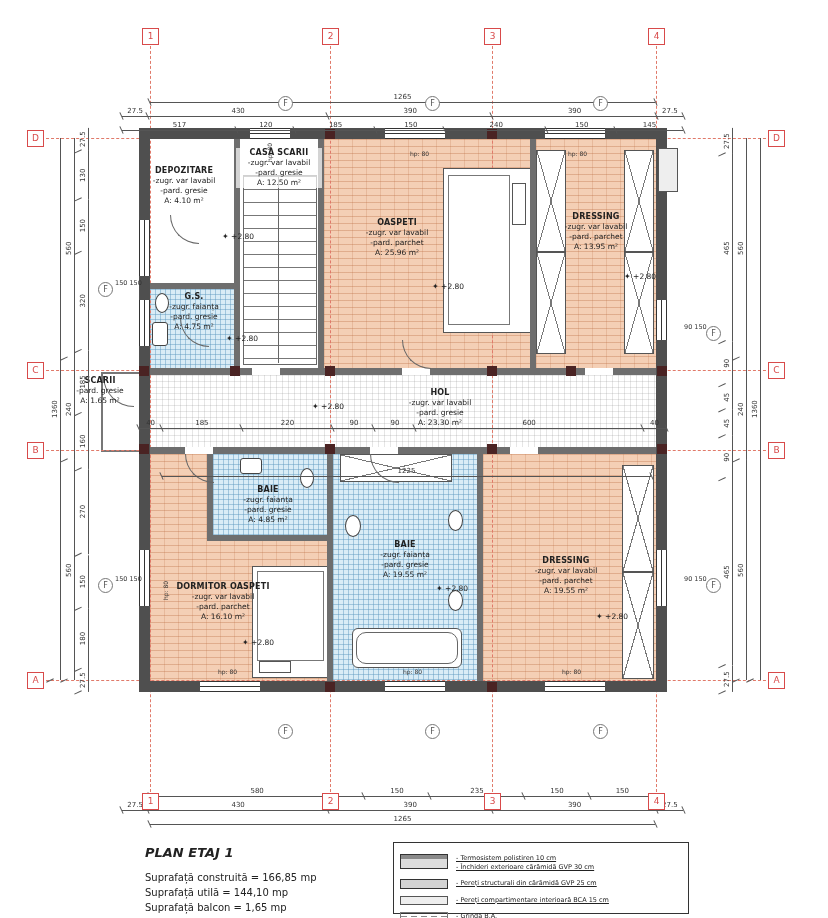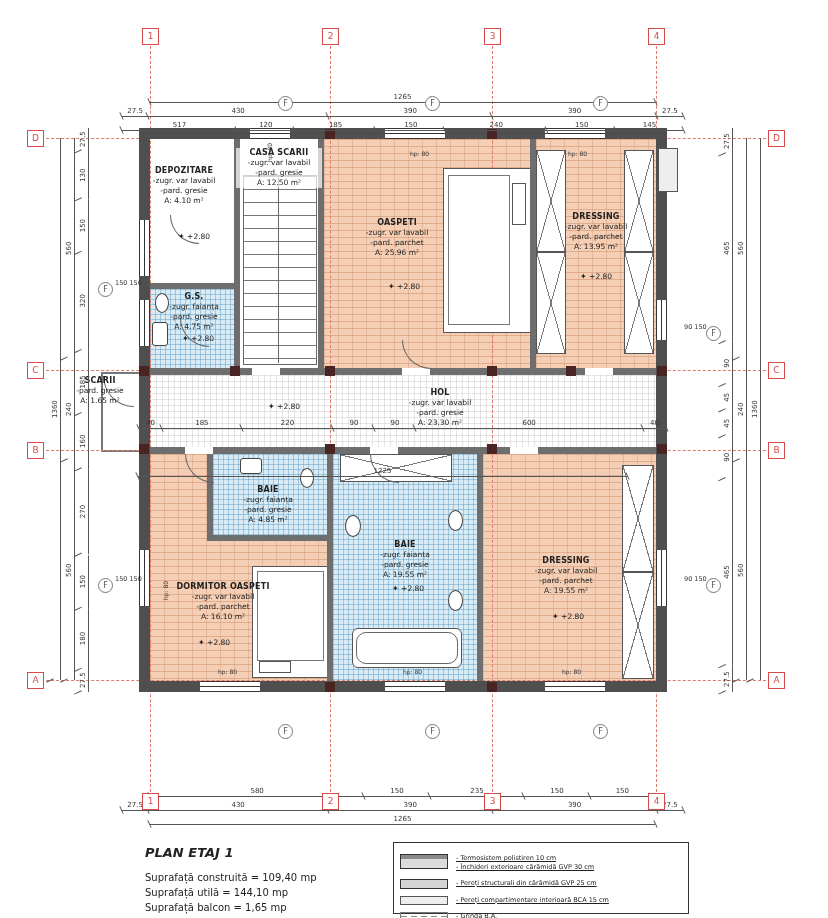--- a/index.html
+++ b/index.html
@@ -39,21 +39,21 @@
   .gresie{position:absolute;background-color:#d9ecf6;z-index:2;
      background-image:repeating-linear-gradient(180deg,rgba(90,150,190,.45) 0 1px,transparent 1px 5px),
                       repeating-linear-gradient(90deg,rgba(90,150,190,.45) 0 1px,transparent 1px 5px);}
   .holf{position:absolute;background-color:#fff;z-index:1;
      background-image:repeating-linear-gradient(180deg,rgba(140,140,140,.22) 0 1px,transparent 1px 6px),
                       repeating-linear-gradient(90deg,rgba(140,140,140,.22) 0 1px,transparent 1px 6px);}
   .whitef{position:absolute;background:#fff;z-index:1;}
   
   .rlabel{position:absolute;text-align:center;font-size:7.5px;line-height:1.3;z-index:15;color:#222;}
   .rlabel .rname{font-weight:bold;font-size:8px;letter-spacing:.2px;}
-  .lvl{position:absolute;font-size:7.5px;z-index:15;color:#222;}
+  .lvl{position:absolute;font-size:7.5px;z-index:15;color:#222;margin-left:44px;}
   .lvl .star{font-size:8px;}
   .hp{position:absolute;font-size:6px;color:#333;z-index:15;transform:rotate(-90deg);transform-origin:left top;}
   
   .stairs{position:absolute;z-index:8;border:1px solid #666;
      background:repeating-linear-gradient(180deg,#777 0 1px,transparent 1px 13px);}
   .stairmid{position:absolute;width:0;border-left:1px solid #666;z-index:9;}
   .bed{position:absolute;background:#fff;border:1.5px solid #555;z-index:8;}
   .bed .pil{position:absolute;background:#fff;border:1px solid #555;}
   .bed .mat{position:absolute;border:1px solid #777;}
   .xbox{position:absolute;border:1px solid #555;background-color:#fff;z-index:8;
@@ -205,21 +205,21 @@
     </div>
   <div class="dimrow" style="left:139px;top:378px;width:528px;">
       <span class="dimseg" style="flex-grow: 40;">40</span>
       <span class="dimseg" style="flex-grow: 185;">185</span>
       <span class="dimseg" style="flex-grow: 220;">220</span>
       <span class="dimseg" style="flex-grow: 90;">90</span>
       <span class="dimseg" style="flex-grow: 90;">90</span>
       <span class="dimseg" style="flex-grow: 600;">600</span>
       <span class="dimseg" style="flex-grow: 40;">40</span>
     </div>
-  <div class="dimrow" style="left:138px;top:426px;width:490px;">
+  <div class="dimrow" style="left:162px;top:426px;width:490px;">
       <span class="dimseg" style="flex-grow: 1225;">1225</span>
     </div>
 
   <div class="whitef" style="left:150px;top:139px;width:84px;height:144px;"></div>
   <div class="whitef" style="left:240px;top:139px;width:78px;height:229px;"></div>
   <div class="parchet" style="left:324px;top:139px;width:206px;height:229px;"></div>
   <div class="parchet" style="left:536px;top:139px;width:120px;height:229px;"></div>
   <div class="gresie" style="left:150px;top:289px;width:84px;height:79px;"></div>
   <div class="holf" style="left:150px;top:375px;width:506px;height:72px;"></div>
   <div class="parchet" style="left:150px;top:454px;width:177px;height:227px;"></div>
@@ -400,21 +400,21 @@
   <div class="hp" style="left:266px;top:162px;">hp: 80</div>
   <div class="hp" style="left:410px;top:150px;transform:none;">hp: 80</div>
   <div class="hp" style="left:568px;top:150px;transform:none;">hp: 80</div>
   <div class="hp" style="left:162px;top:600px;">hp: 80</div>
   <div class="hp" style="left:218px;top:668px;transform:none;">hp: 80</div>
   <div class="hp" style="left:403px;top:668px;transform:none;">hp: 80</div>
   <div class="hp" style="left:562px;top:668px;transform:none;">hp: 80</div>
 
   <div class="tblock">
     <div class="t1">PLAN ETAJ 1</div>
-    <div class="t2">Suprafață construită = 109,40 mp</div>
+    <div class="t2">Suprafață construită = 166,85 mp</div>
     <div class="t2">Suprafață utilă = 144,10 mp</div>
     <div class="t2">Suprafață balcon = 1,65 mp</div>
   </div>
 
   <div class="legend">
     <div class="lrow">
       <div class="lsw sw-ext"></div>
       <div class="ltx">
         <div>- Termosistem polistiren  10 cm</div>
         <div>- Închideri exterioare cărămidă GVP 30 cm</div>

